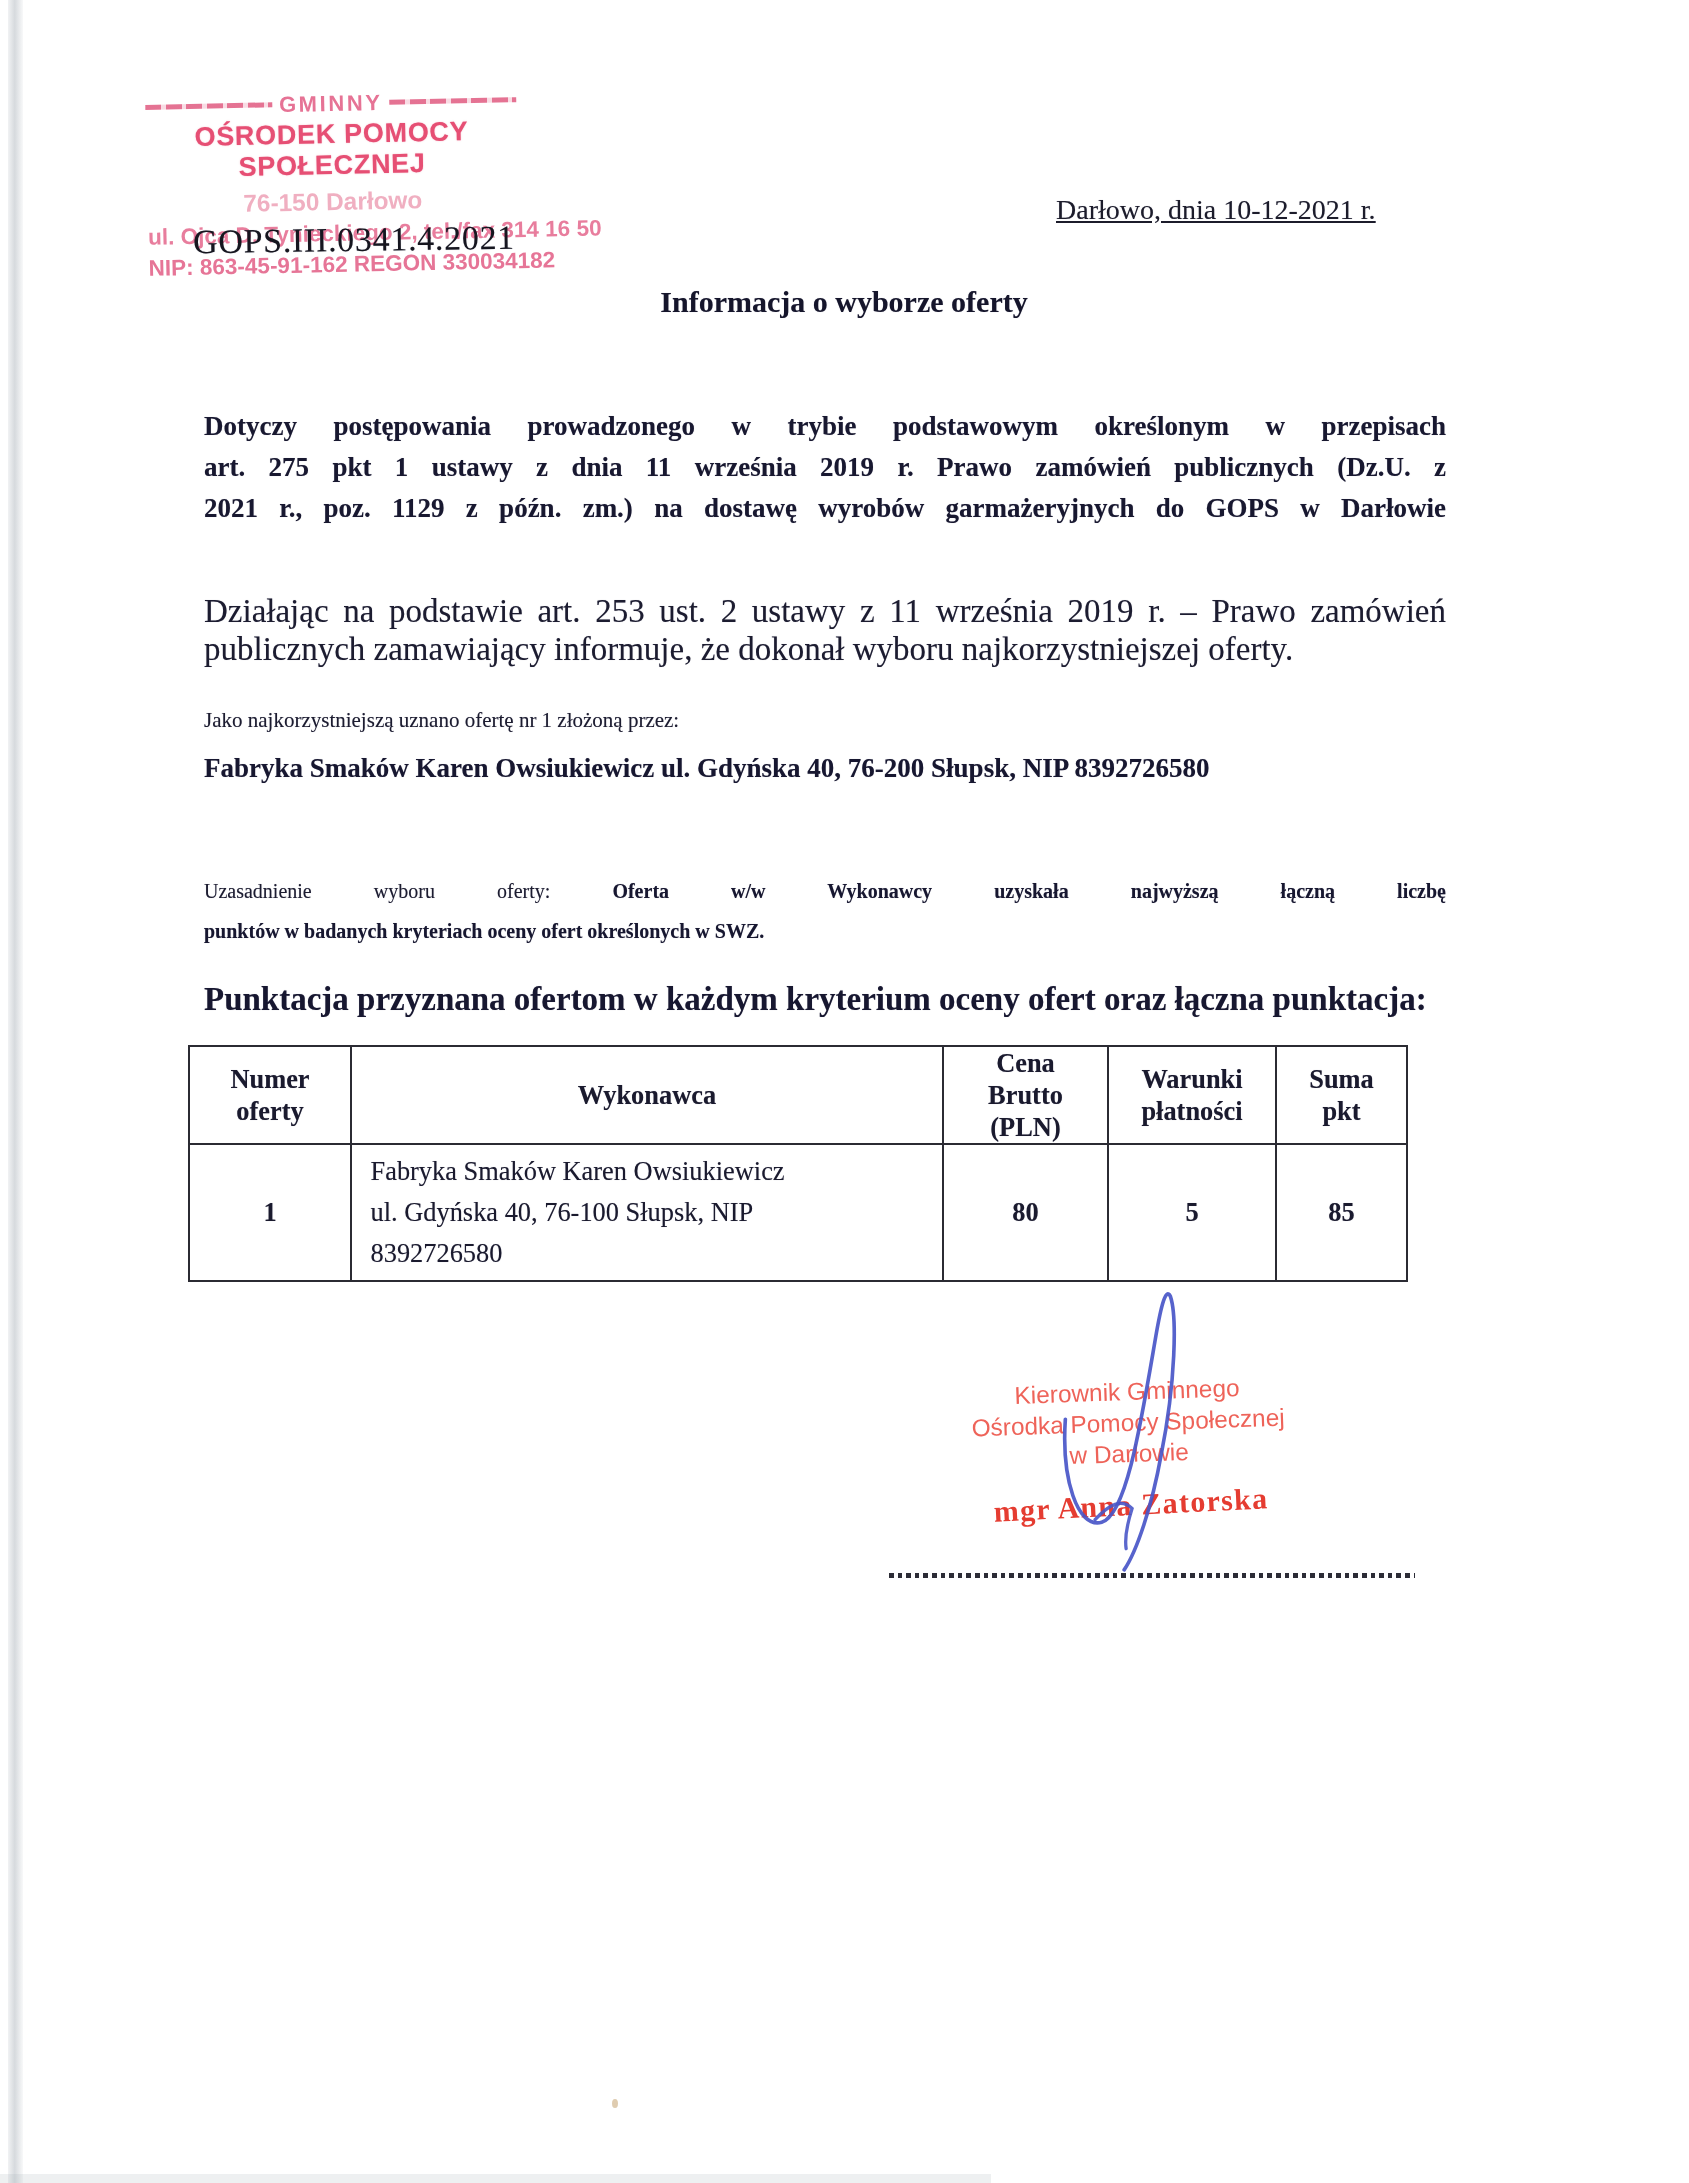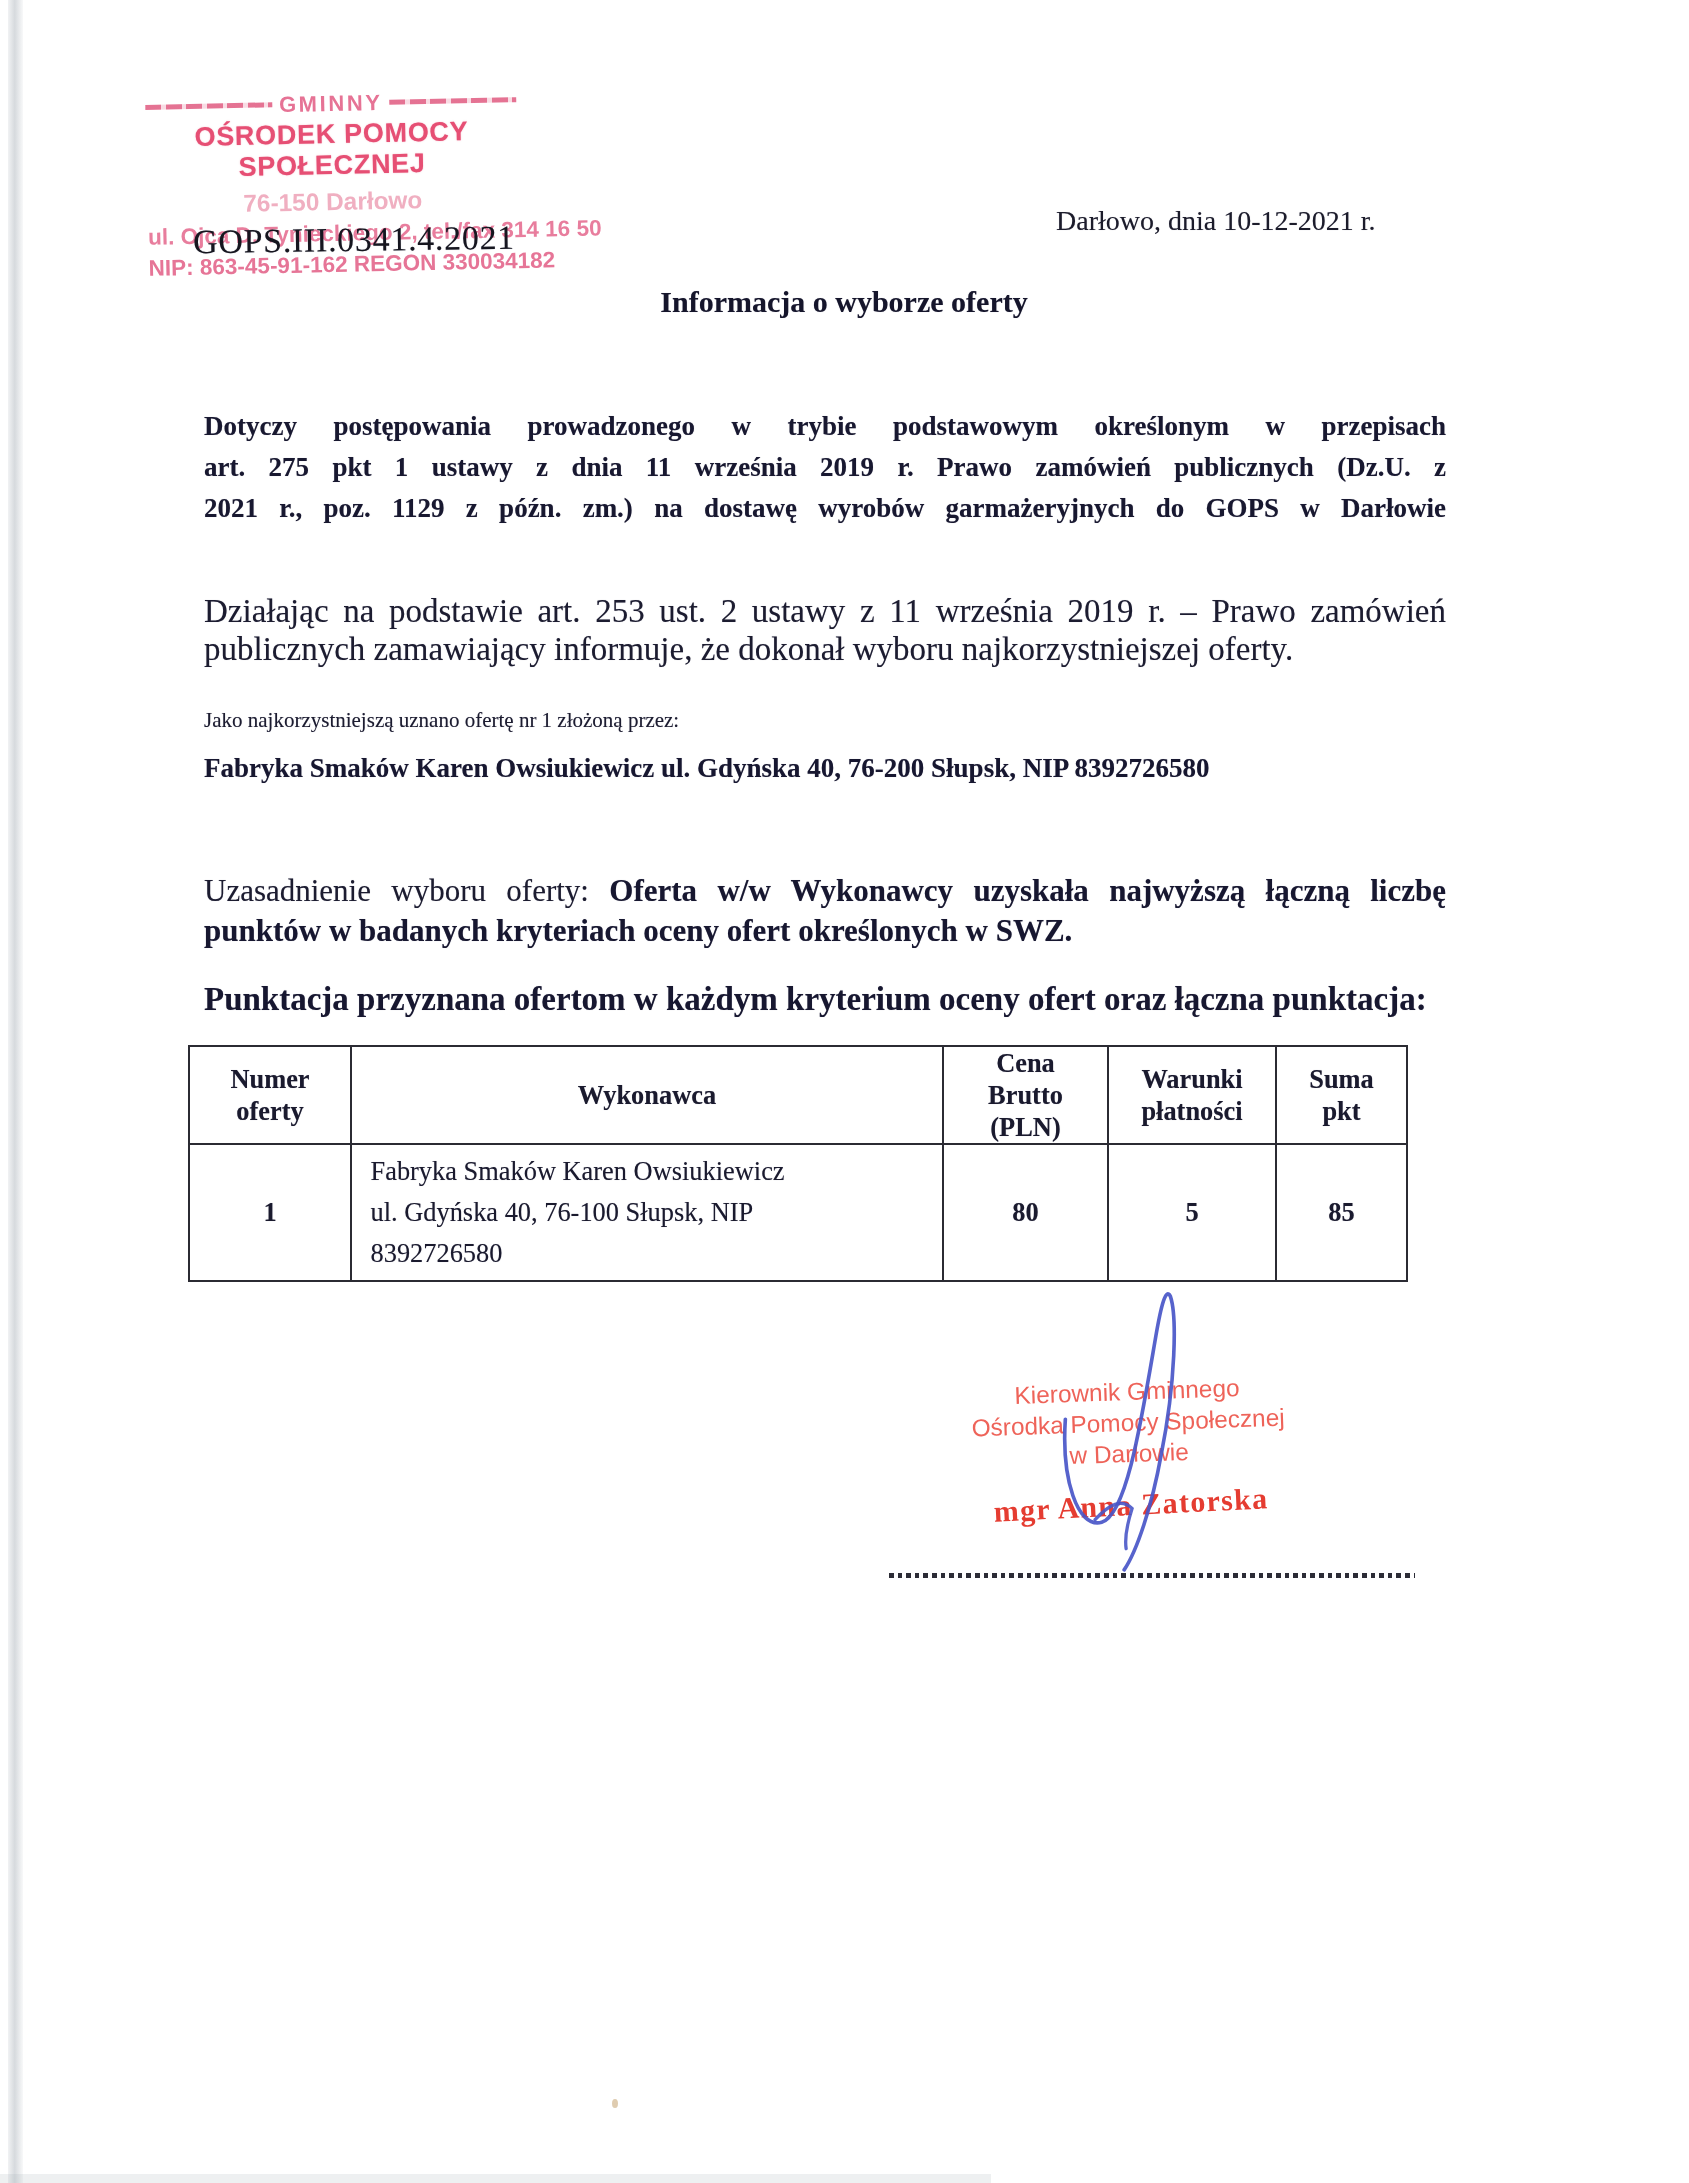--- a/index.html
+++ b/index.html
@@ -22,33 +22,33 @@
   .dash{flex:1;height:4.6px;background:repeating-linear-gradient(90deg,#e05a80 0 16px,rgba(224,90,128,.25) 16px 20.5px);opacity:.85;}
   .gminny{font-size:22px;font-weight:700;letter-spacing:2.6px;color:#e25b83;opacity:.85;}
   .stamp-l2{margin-top:5.3px;font-size:27px;font-weight:800;letter-spacing:0.7px;color:#e64f74;text-align:center;
     text-shadow:0 0 1.3px rgba(230,79,116,.5);}
   .stamp-l3{margin-top:6.6px;font-size:24.4px;font-weight:700;color:#e98aa4;opacity:.68;text-align:center;}
   .stamp-l4{margin-top:5.3px;font-size:22.5px;font-weight:600;color:#e4678c;opacity:.85;white-space:nowrap;}
   .stamp-l5{margin-top:5.3px;font-size:22.5px;font-weight:600;color:#e4678c;opacity:.9;white-space:nowrap;}
 
   .ref-number{position:absolute;left:193px;top:221px;font-size:34px;letter-spacing:0.7px;color:#16161f;
     z-index:4;transform:rotate(-0.8deg);}
-  .date-line{position:absolute;left:1056px;top:205px;font-size:28px;color:#1c1c2b;}
+  .date-line{position:absolute;left:1056px;top:194px;font-size:28px;color:#1c1c2b;text-decoration:underline;}
 
   .doc-title{position:absolute;left:223px;top:285px;width:1242px;text-align:center;
     font-size:30px;font-weight:700;color:#15152b;}
 
   .para{position:absolute;left:204px;width:1242px;color:#1c1c30;}
   .jline{text-align:justify;text-align-last:justify;}
   .jline.last{text-align-last:left;}
   .p-subject{top:394px;font-size:27px;font-weight:700;line-height:41px;color:#181830;margin-top:12px;}
   .p-legal{top:592px;font-size:33px;line-height:38px;}
   .p-jako{top:708px;font-size:21px;}
   .p-winner{top:753px;font-size:27px;font-weight:700;color:#171730;}
-  .p-uzas{top:871px;font-size:31px;line-height:40px;}
+  .p-uzas{top:871px;font-size:20px;line-height:40px;}
   .p-uzas .bold{font-weight:700;color:#171730;}
   .p-punktacja{top:981px;font-size:33px;font-weight:700;color:#171730;}
 
   
   .score-table{position:absolute;left:188px;top:1045px;border-collapse:collapse;table-layout:fixed;width:1217px;}
   .score-table th,.score-table td{border:2px solid #2b2b33;vertical-align:middle;text-align:center;
     font-size:26.4px;color:#1a1a2e;padding:0 13.2px;}
   .score-table th{font-weight:700;line-height:32px;}
   .score-table tr.hdr{height:81px;}
   .score-table tr.data{height:137px;}

